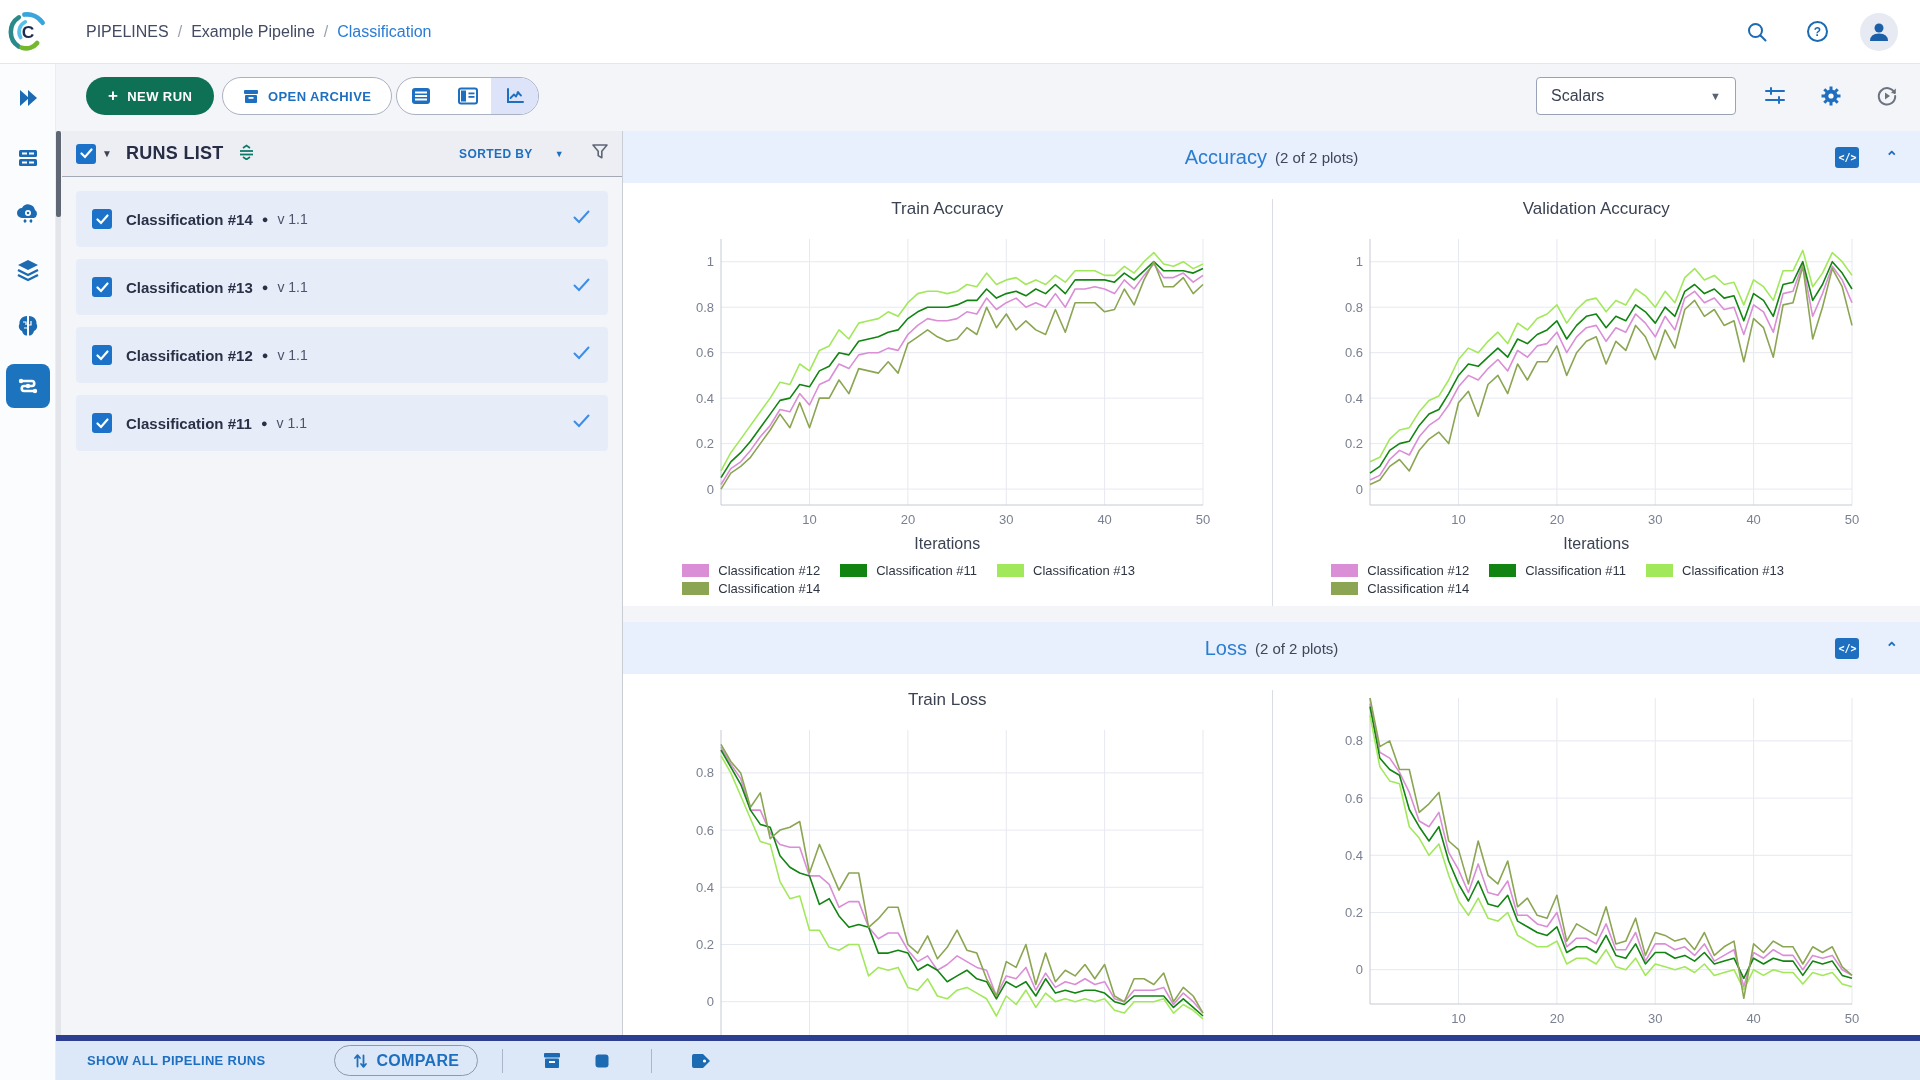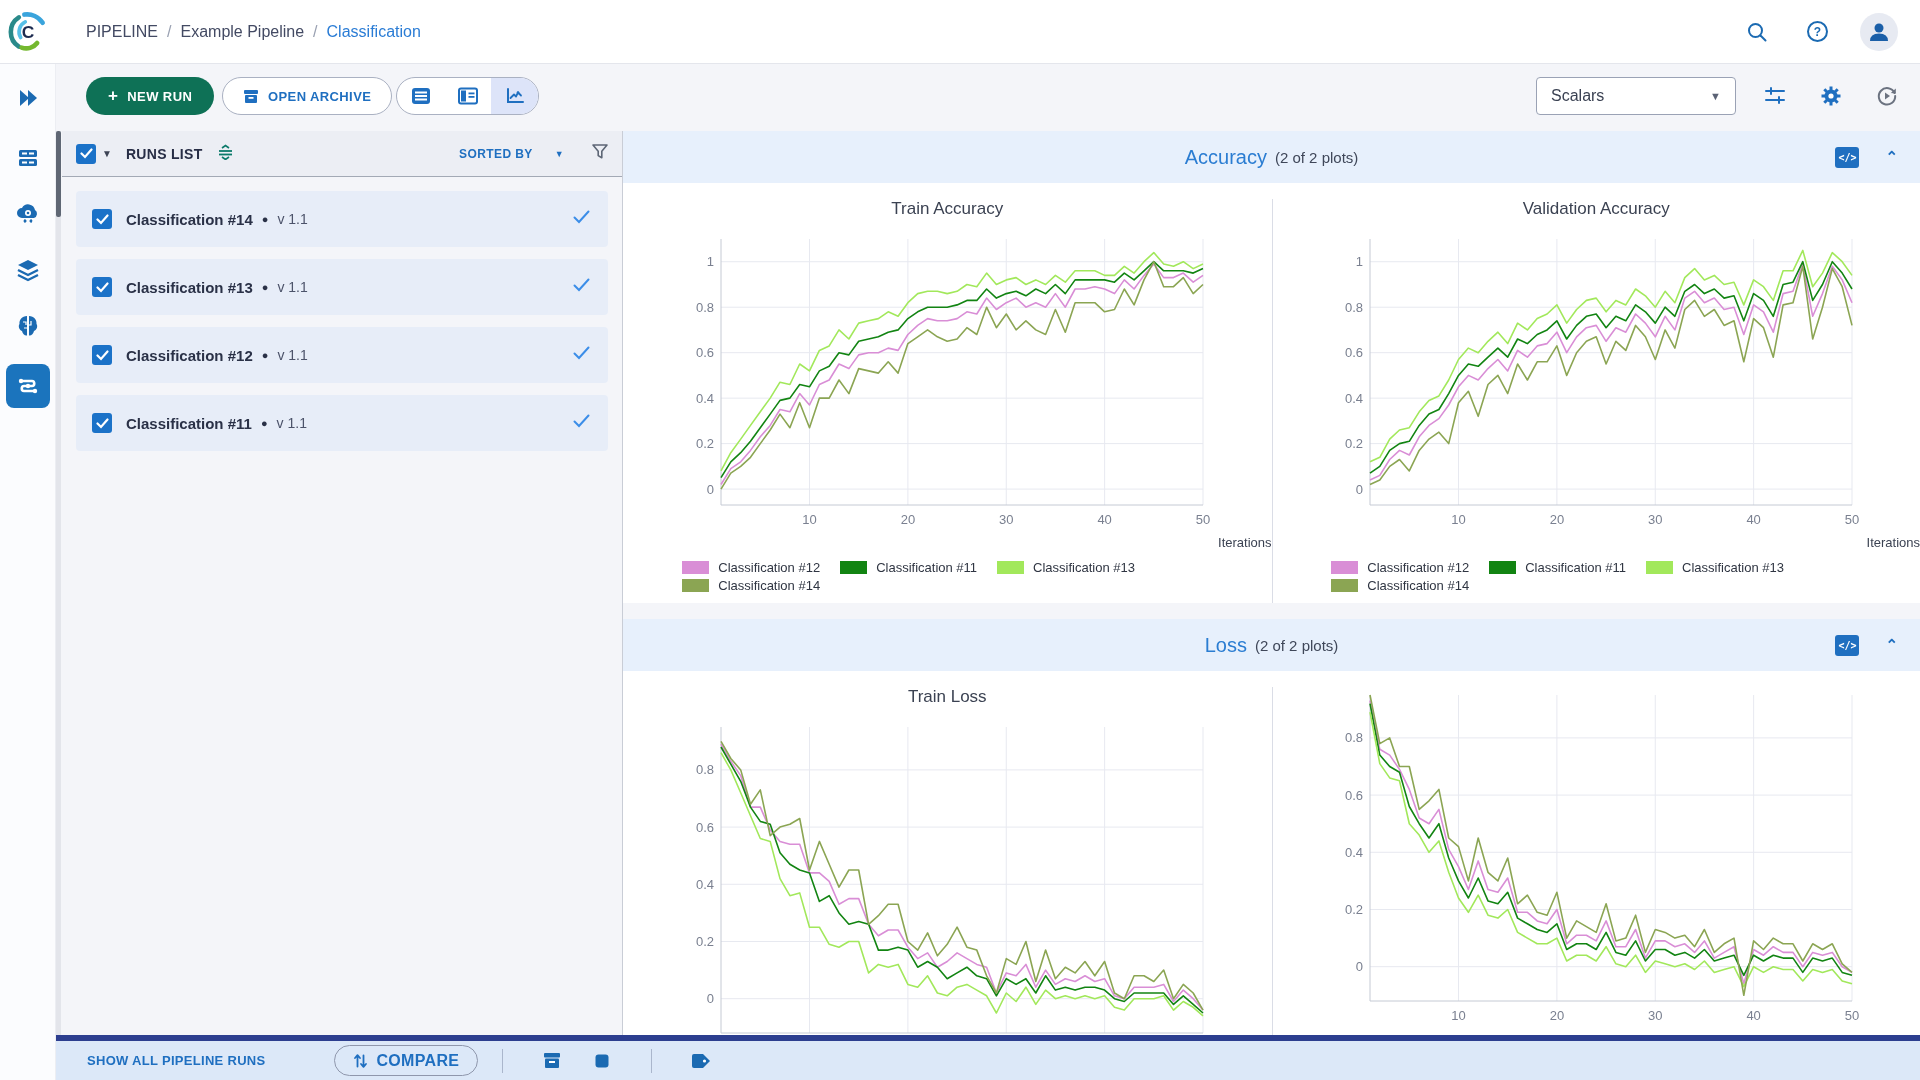--- a/index.html
+++ b/index.html
@@ -46,21 +46,21 @@
 
   
   .runs-panel { width:566px; position:relative; padding-left:6px; }
   .runs-scroll-track { position:absolute; left:0; top:0; width:5px; height:100%; background:#e3e5eb; }
   .runs-scroll-thumb { position:absolute; left:0; top:0; width:5px; height:86px; background:#5f6774; border-radius:2px; }
   .runs-header { height:46px; background:#eceef4; border-bottom:1px solid #a3a9b5;
     display:flex; align-items:center; padding:0 14px; }
   .checkbox { width:20px; height:20px; background:#1b72c8; border-radius:3px; display:flex;
     align-items:center; justify-content:center; cursor:pointer; flex:none; }
   .hdr-caret { font-size:10px; color:#3d4354; margin-left:6px; cursor:pointer; }
-  .runs-title { margin-left:14px; font-size:14px; font-weight:bold; color:#272d45; letter-spacing:.3px; }
+  .runs-title { margin-left:14px; font-size:18px; font-weight:bold; color:#272d45; letter-spacing:.3px; }
   .sort-cfg-icon { margin-left:14px; cursor:pointer; }
   .sorted-by { margin-left:auto; font-size:12px; font-weight:bold; color:#1f6fc0; letter-spacing:.4px;
     display:flex; align-items:center; gap:22px; cursor:pointer; }
   .filter-icon { margin-left:28px; cursor:pointer; }
   .runs-body { padding:14px 14px 0 14px; }
   .run-card { height:56px; margin-bottom:12px; background:#e7edf8; border-radius:4px;
     display:flex; align-items:center; padding:0 18px 0 16px; cursor:pointer; }
   .run-name { margin-left:14px; font-size:15px; font-weight:bold; color:#2a3147; }
   .run-dot { margin-left:9px; color:#2a3147; font-size:11px; }
   .run-version { margin-left:9px; font-size:14px; color:#4c536a; }
@@ -81,21 +81,21 @@
   .collapse-caret { color:#1f6fc0; font-size:15px; font-weight:bold; cursor:pointer; }
   .charts-row { display:flex; padding-top:16px; }
   .chart-card { width:50%; padding-bottom:10px; }
   .chart-card + .chart-card { border-left:1px solid #dadde6; }
   .chart-title { text-align:center; font-size:17px; color:#3b4252; margin-bottom:12px; }
   .chart-plot { display:block; margin:0 auto; }
   .chart-plot svg { display:block; }
   .grid { stroke:#e7e9f0; stroke-width:1; }
   .axis { stroke:#c5cad4; stroke-width:1; }
   .tick { fill:#7a8090; font-size:13px; font-family:"Liberation Sans", sans-serif; }
-  .xlabel { text-align:right; font-size:13px; color:#3b4252; margin-top:4px; }
+  .xlabel { text-align:center; font-size:16px; color:#3b4252; margin-top:4px; }
   .chart-legend { width:530px; margin:10px auto 0; display:flex; flex-wrap:wrap; column-gap:20px; row-gap:3px; }
   .legend-item { display:flex; align-items:center; gap:9px; font-size:13px; color:#2f3542; }
   .legend-swatch { width:27px; height:13px; flex:none; }
 
   
   .footer-strip { position:absolute; left:56px; right:0; bottom:39px; height:6px; background:#2c3e8f; z-index:25; }
   .footer { position:absolute; left:56px; right:0; bottom:0; height:39px; background:#dce8f8;
     display:flex; align-items:center; padding-left:31px; z-index:25; }
   .footer-link { font-size:13px; font-weight:bold; letter-spacing:.3px; color:#1f6fc0; cursor:pointer; }
   .btn-compare { margin-left:68px; height:31px; border-radius:16px; border:1px solid #8f97ac; background:transparent;
@@ -112,21 +112,21 @@
   <div class="logo">
     <svg width="44" height="44" viewBox="0 0 48 48">
       <path d="M 14 8 A 19 19 0 0 0 14 40" fill="none" stroke="#2a8a8a" stroke-width="5" stroke-linecap="round"></path>
       <path d="M 20 5 A 20 20 0 0 1 40 14" fill="none" stroke="#3aa4dc" stroke-width="5" stroke-linecap="round"></path>
       <path d="M 17 41 A 15 15 0 0 0 34 36" fill="none" stroke="#74b82f" stroke-width="5" stroke-linecap="round"></path>
       <path d="M 21 13 A 12 12 0 0 0 16 30" fill="none" stroke="#57c0e8" stroke-width="4" stroke-linecap="round"></path>
       <text x="24" y="31" text-anchor="middle" font-size="19" font-weight="bold" fill="#1d2b50" font-family="Liberation Sans, sans-serif">C</text>
     </svg>
   </div>
   <div class="breadcrumb">
-    <span>PIPELINE</span>
+    <span>PIPELINES</span>
     <span class="sep">/</span>
     <span>Example Pipeline</span>
     <span class="sep">/</span>
     <span class="current">Classification</span>
   </div>
   <div class="topbar-right">
     <div class="icon-btn">
       <svg width="22" height="22" viewBox="0 0 22 22">
           <circle cx="9.5" cy="9.5" r="6.5" fill="none" stroke="#1b6ab2" stroke-width="2"></circle>
           <line x1="14.5" y1="14.5" x2="19.5" y2="19.5" stroke="#1b6ab2" stroke-width="2" stroke-linecap="round"></line>

